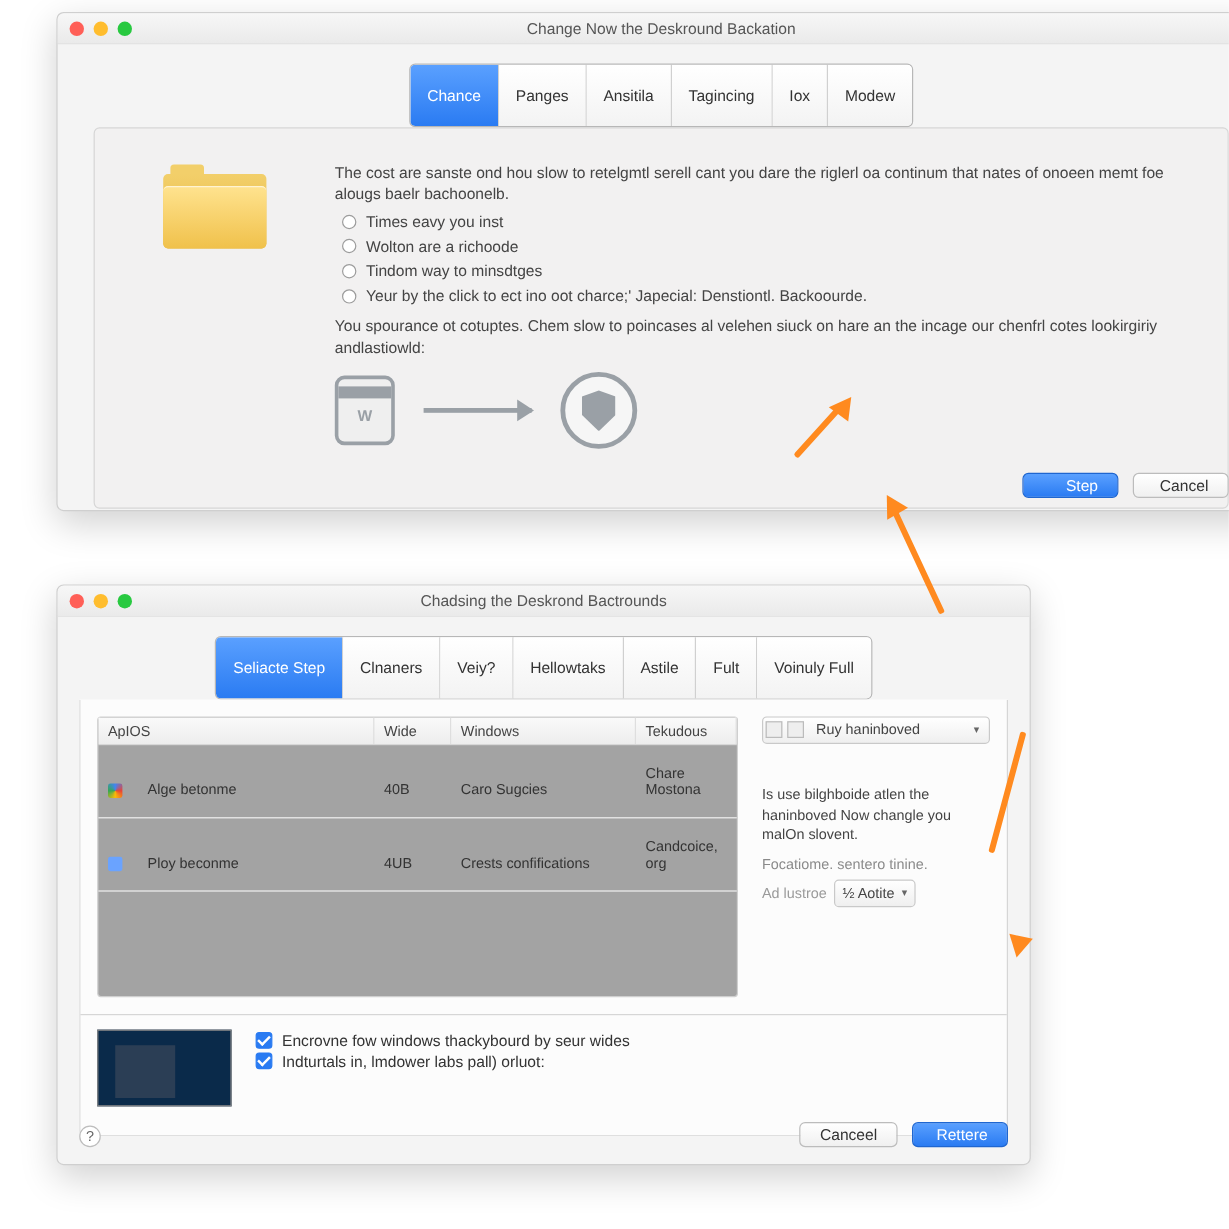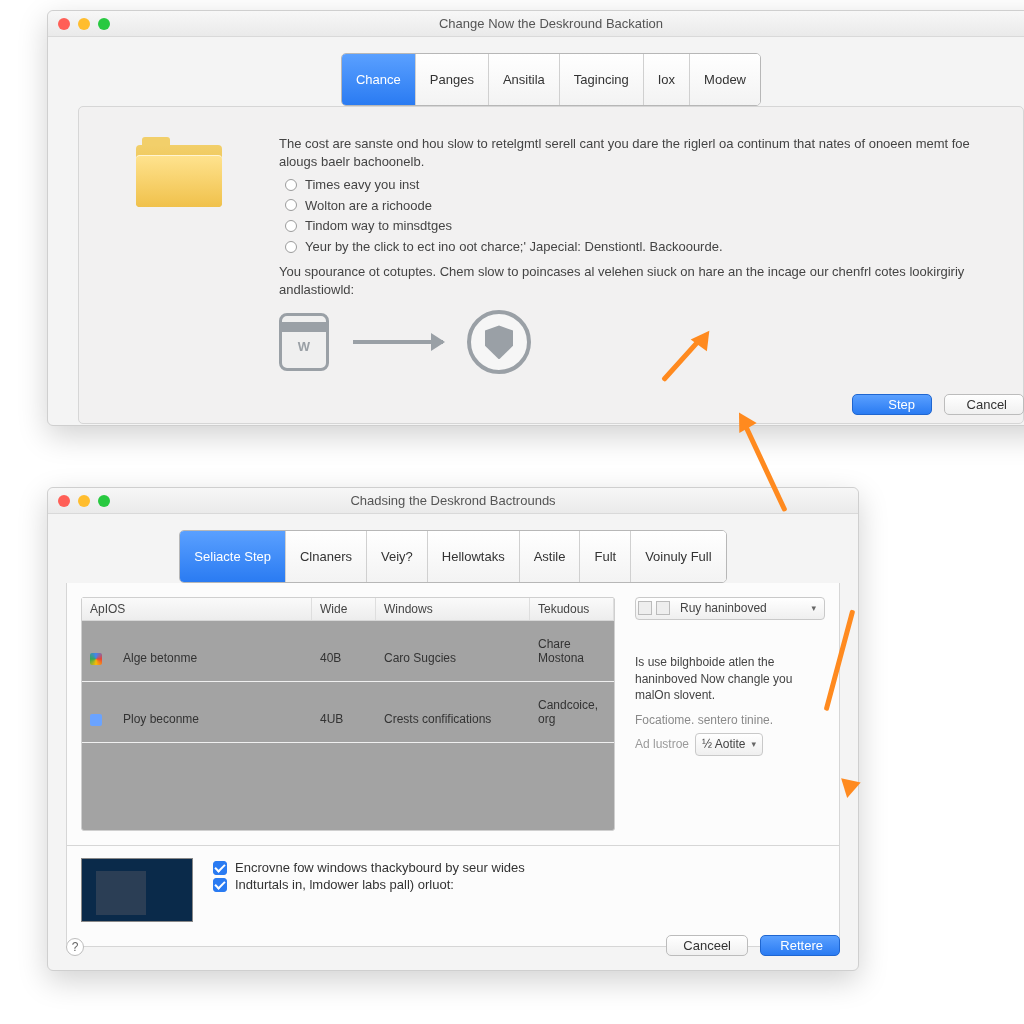--- a/index.html
+++ b/index.html
@@ -96,21 +96,21 @@
   .chip-row .chev{font-size:9px;color:#666;}
   .sel-small{ border:1px solid #c9c9c9; border-radius:4px; background:linear-gradient(#ffffff,#efefef); padding:2px 6px; display:inline-flex; align-items:center; gap:6px; font-size:12px;}
   .sel-small .chev{font-size:9px;color:#666;}
   .sp-note{color:#8a8a8a; margin-top:8px;}
   .sp-row{margin-top:4px; display:flex; gap:6px; align-items:center;}
 
   .hr{ border:none; border-top:1px solid #d6d6d6; margin:14px -14px 12px;}
   .check-zone{ display:flex; align-items:flex-start; gap:20px;}
   .thumb{ width:112px; height:64px; background:#0a2a4a; border:1px solid #888; position:relative;}
   .thumb::before{content:""; position:absolute; left:14px; bottom:6px; width:50px; height:44px; background:#2b3e55;}
-  .check-line{ display:flex; align-items:center; gap:8px; margin:2px 0; font-size:13px;}
+  .check-line{ display:flex; gap:8px; margin:2px 0; font-size:13px;}
   .chk{ width:14px; height:14px; border:1px solid #2a7bf2; border-radius:3px; background:#2a7bf2; position:relative;}
   .chk::after{content:""; position:absolute; left:3px; top:0px; width:4px; height:8px; border:solid #fff; border-width:0 2px 2px 0; transform:rotate(45deg);}
   .help-btn{ position:absolute; left:18px; bottom:14px; width:18px; height:18px; border:1px solid #bdbdbd; border-radius:50%; text-align:center; font-size:12px; line-height:16px; color:#666; background:#fff;}
   .bot-btns{ position:absolute; right:18px; bottom:14px; display:flex; gap:12px;}
 
   
   .ann{ position:absolute; pointer-events:none; }
   .ann-line{ position:absolute; background:#ff8a1f; transform-origin:left center; height:5px; border-radius:2px;}
   .ann-head{ position:absolute; width:0;height:0; border:10px solid transparent; border-bottom:18px solid #ff8a1f; transform-origin:center;}
 </style>

